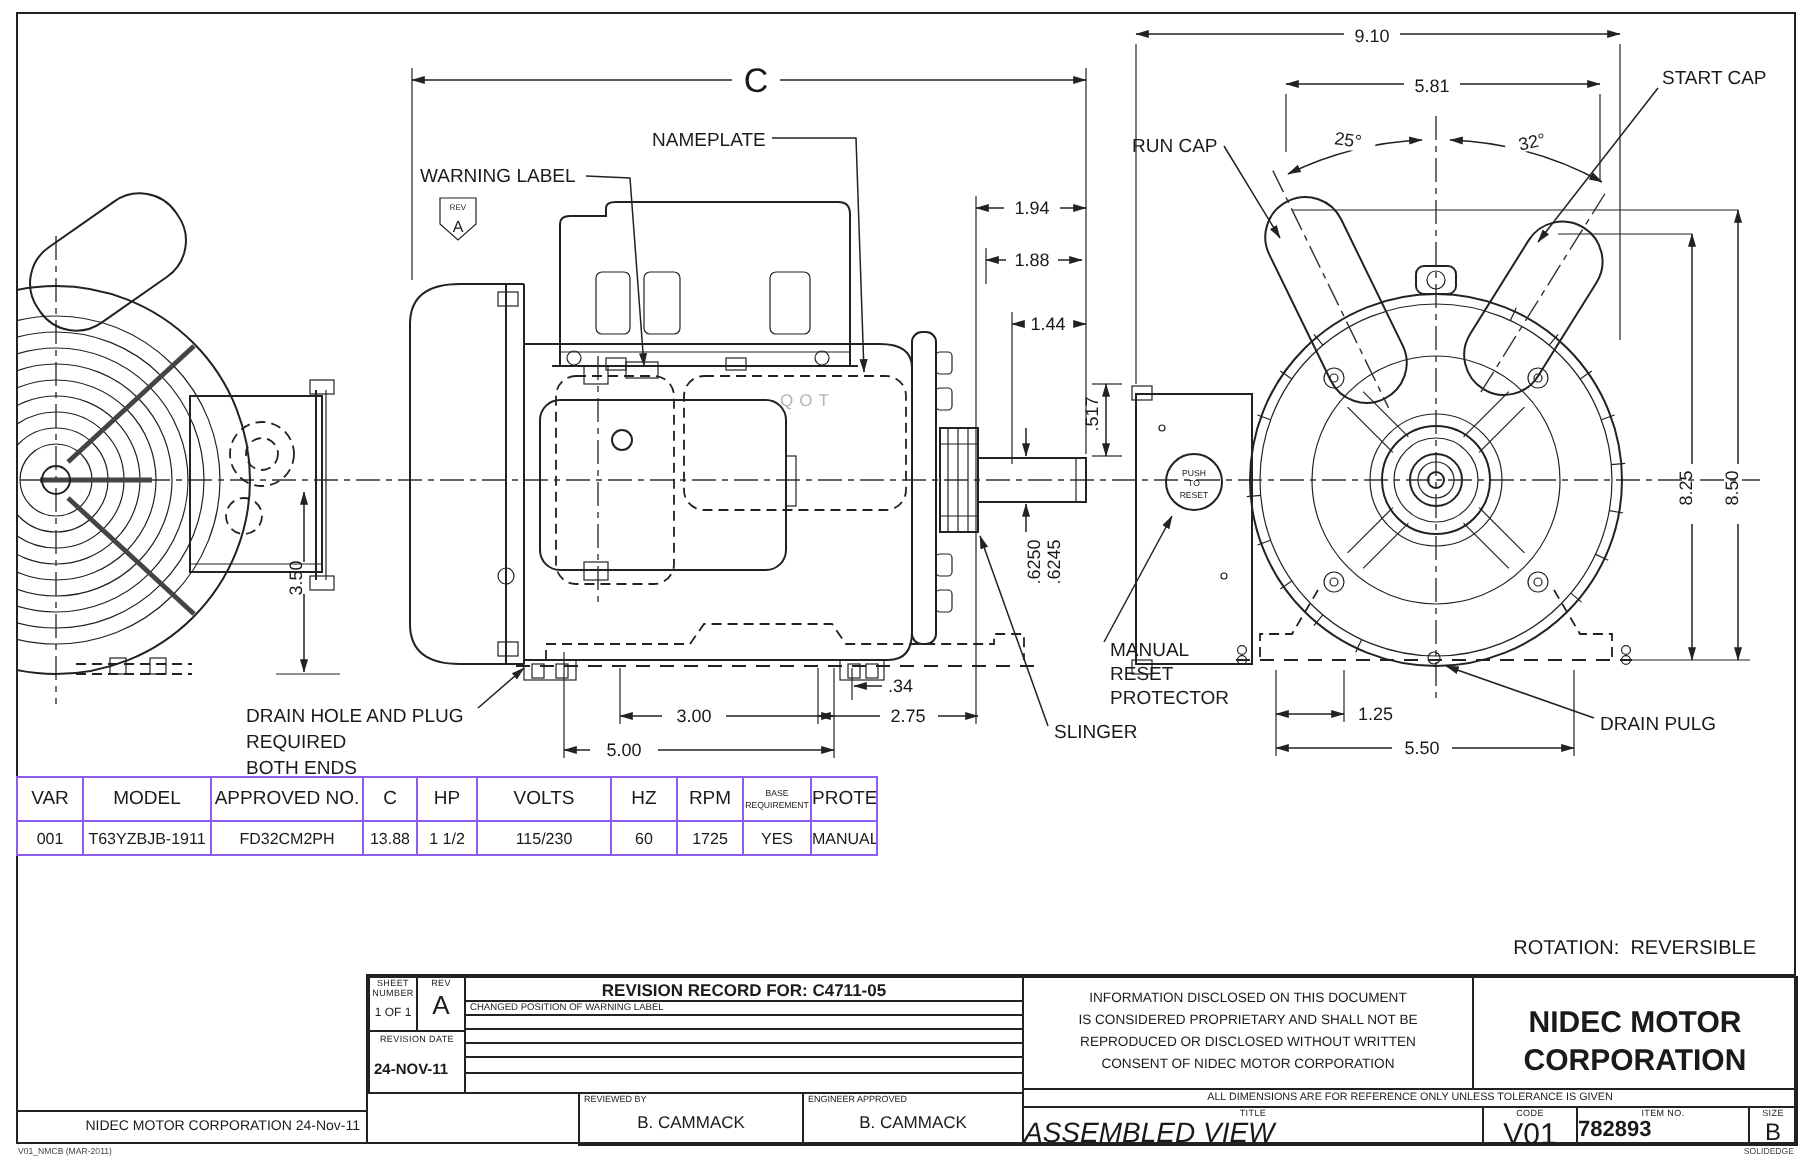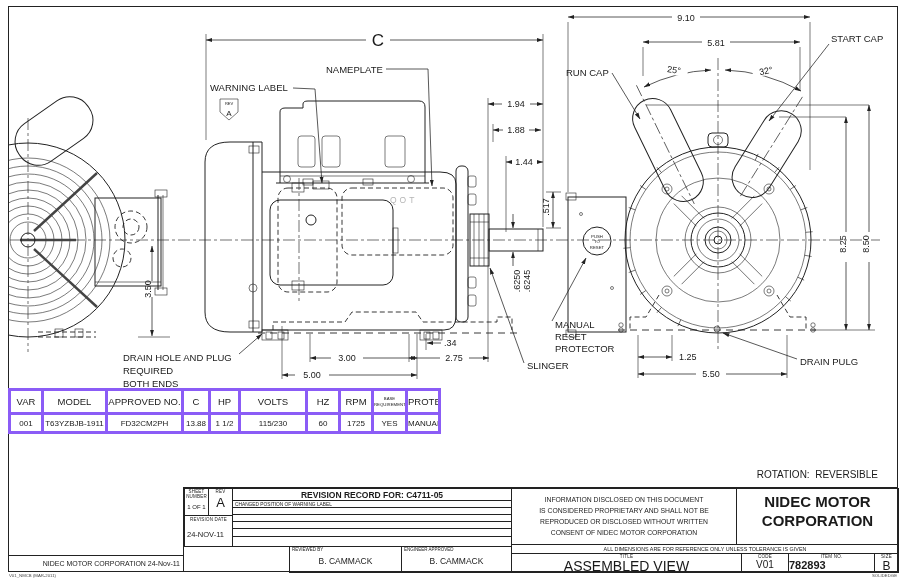--- a/index.html
+++ b/index.html
@@ -14,21 +14,21 @@
   .thin{stroke:#222;fill:none;stroke-width:.6;}
   .dim{stroke:#222;fill:none;stroke-width:.75;}
   .cl{stroke:#333;fill:none;stroke-width:.7;stroke-dasharray:12 3 3 3;}
   .dsh{stroke:#222;fill:none;stroke-width:.9;stroke-dasharray:5 3;}
   .dsh2{stroke:#222;fill:none;stroke-width:.9;stroke-dasharray:7 5;}
   .t95{font-size:9.5px;} .t9{font-size:9px;} .t17{font-size:17px;} .t43{font-size:4.3px;} .t4{font-size:4px;} .t8{font-size:8px;}
   .mid{text-anchor:middle;}
   .gray{fill:#b5b5b5;letter-spacing:3px;}
   
   #ptable{left:8px;top:388px;width:430px;border-collapse:collapse;table-layout:fixed;position:absolute;}
-  #ptable td{border:3px solid #8b5cf6;text-align:center;padding:0;overflow:hidden;white-space:nowrap;}
+  #ptable td{border:1px solid #8b5cf6;text-align:center;padding:0;overflow:hidden;white-space:nowrap;}
   #ptable tr.hd td{height:21px;font-size:9.5px;}
   #ptable tr.dt td{height:16px;font-size:8px;}
   #ptable .tiny{font-size:4.3px;line-height:1.2;display:block;}
   
   #tb{left:183px;top:487px;width:715px;height:85px;border:1.5px solid #222;}
   #tb .cell{position:absolute;box-sizing:border-box;border:1px solid #222;overflow:hidden;}
   .lbl{font-size:4.5px;letter-spacing:.2px;display:block;text-align:center;}
   .lbl-l{font-size:4.5px;display:block;text-align:left;padding-left:2px;}
   #rotation{left:700px;top:469px;width:178px;font-size:10px;text-align:right;white-space:pre;}
   #footer-line{left:8px;top:555px;width:175px;border-top:1px solid #222;height:17px;
@@ -450,48 +450,48 @@
     </div>
     <div class="cell" style="left:48px;top:0;width:280px;height:13px;font-size:8.5px;font-weight:bold;text-align:center;line-height:12px;">REVISION RECORD FOR: C4711-05</div>
     <div class="cell" style="left:48px;top:12px;width:280px;height:8px;font-size:4.8px;line-height:7px;padding-left:2px;">CHANGED POSITION OF WARNING LABEL</div>
     <div class="cell" style="left:48px;top:19px;width:280px;height:8px;"></div>
     <div class="cell" style="left:48px;top:26px;width:280px;height:8px;"></div>
     <div class="cell" style="left:48px;top:33px;width:280px;height:8px;"></div>
     <div class="cell" style="left:48px;top:40px;width:280px;height:9px;"></div>
     <div class="cell" style="left:48px;top:48px;width:280px;height:11px;"></div>
     <div class="cell" style="left:0;top:27px;width:49px;height:32px;">
       <span class="lbl" style="margin-top:1px;">REVISION DATE</span>
-      <div style="font-size:7.5px;padding:8px 0 0 2px;">24-NOV-11</div>
+      <div style="font-size:7.5px;padding:8px 0 0 2px;font-weight:bold;">24-NOV-11</div>
     </div>
     <div class="cell" style="left:105px;top:58px;width:113px;height:27px;">
       <span class="lbl-l">REVIEWED BY</span>
       <div style="font-size:8.5px;text-align:center;margin-top:4px;">B. CAMMACK</div>
     </div>
     <div class="cell" style="left:217px;top:58px;width:111px;height:27px;">
       <span class="lbl-l">ENGINEER APPROVED</span>
       <div style="font-size:8.5px;text-align:center;margin-top:4px;">B. CAMMACK</div>
     </div>
     <div class="cell" style="left:327px;top:0;width:226px;height:57px;text-align:center;font-size:6.8px;line-height:1.6;padding-top:6px;">
       <div>INFORMATION DISCLOSED ON THIS DOCUMENT</div>
       <div>IS CONSIDERED PROPRIETARY AND SHALL NOT BE</div>
       <div>REPRODUCED OR DISCLOSED WITHOUT WRITTEN</div>
       <div>CONSENT OF NIDEC MOTOR CORPORATION</div>
     </div>
-    <div class="cell" style="left:552px;top:0;width:163px;height:57px;text-align:center;font-size:15px;font-weight:bold;line-height:1.25;padding-top:4px;">
+    <div class="cell" style="left:552px;top:0;width:163px;height:57px;text-align:center;font-size:15px;font-weight:bold;line-height:1.25;padding-top:14px;">
       <div>NIDEC MOTOR</div>
       <div>CORPORATION</div>
     </div>
     <div class="cell" style="left:327px;top:56px;width:388px;height:10px;font-size:5.4px;text-align:center;line-height:9px;">ALL DIMENSIONS ARE FOR REFERENCE ONLY UNLESS TOLERANCE IS GIVEN</div>
     <div class="cell" style="left:327px;top:65px;width:231px;height:20px;">
       <span class="lbl">TITLE</span>
-      <div style="font-size:14px;text-align:center;margin-top:-1px;">ASSEMBLED VIEW</div>
+      <div style="font-size:14px;margin-top:-1px;font-style:italic;">ASSEMBLED VIEW</div>
     </div>
     <div class="cell" style="left:557px;top:65px;width:48px;height:20px;">
       <span class="lbl">CODE</span>
-      <div style="font-size:10px;text-align:center;">V01</div>
+      <div style="font-size:15px;text-align:center;">V01</div>
     </div>
     <div class="cell" style="left:604px;top:65px;width:87px;height:20px;">
       <span class="lbl">ITEM NO.</span>
       <div style="font-size:11px;font-weight:bold;text-align:left;">782893</div>
     </div>
     <div class="cell" style="left:690px;top:65px;width:25px;height:20px;">
       <span class="lbl">SIZE</span>
       <div style="font-size:12px;text-align:center;">B</div>
     </div>
   </div>

